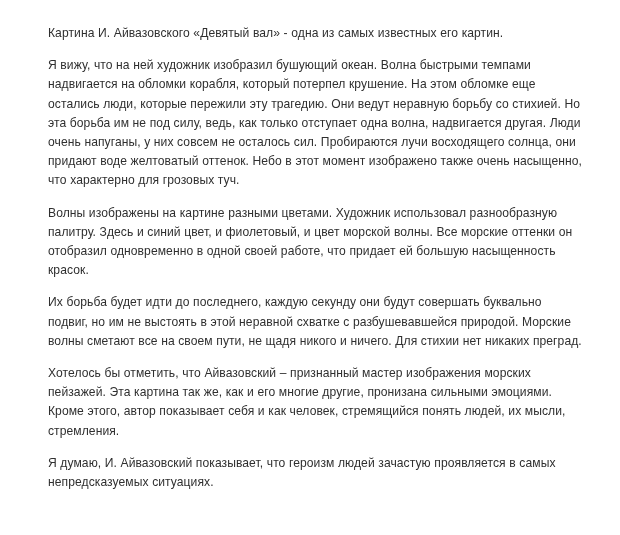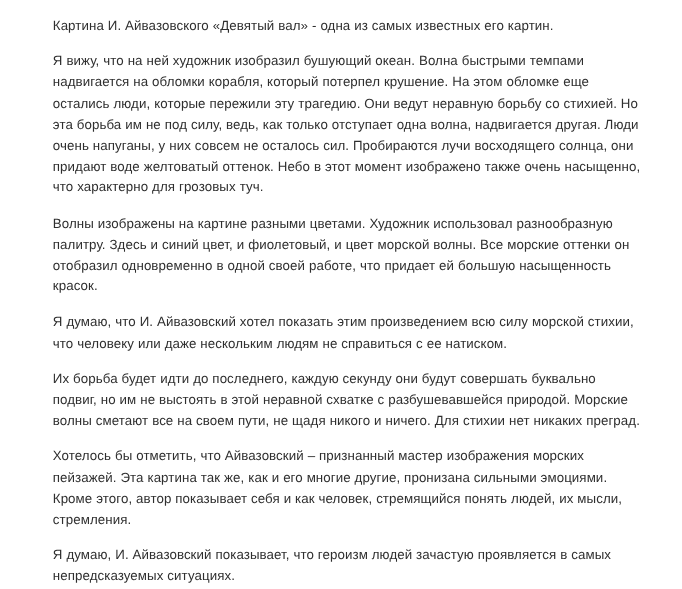--- a/index.html
+++ b/index.html
@@ -11,21 +11,21 @@
     height: 535px;
     background: #ffffff;
     font-family: "Liberation Sans", "DejaVu Sans", sans-serif;
     overflow: hidden;
   }
   #essay-document {
     box-sizing: border-box;
     width: 620px;
     height: 535px;
     background: #ffffff;
-    padding: 14px 37px 0 48px;
+    padding: 24px 37px 0 48px;
   }
   .paragraph {
     margin: 0 0 13px 0;
     font-size: 12.1px;
     line-height: 19.2px;
     color: #2f2f2f;
     text-align: left;
     letter-spacing: 0.006em;
     word-spacing: 0.01em;
     -webkit-font-smoothing: antialiased;
@@ -34,18 +34,17 @@
     margin-bottom: 0;
   }
 </style>
 </head>
 <body>
 
 <div id="essay-document">
   <p class="paragraph">Картина И. Айвазовского «Девятый вал» - одна из самых известных его картин.</p>
   <p class="paragraph">Я вижу, что на ней художник изобразил бушующий океан. Волна быстрыми темпами надвигается на обломки корабля, который потерпел крушение. На этом обломке еще остались люди, которые пережили эту трагедию. Они ведут неравную борьбу со стихией. Но эта борьба им не под силу, ведь, как только отступает одна волна, надвигается другая. Люди очень напуганы, у них совсем не осталось сил. Пробираются лучи восходящего солнца, они придают воде желтоватый оттенок. Небо в этот момент изображено также очень насыщенно, что характерно для грозовых туч.</p>
   <p class="paragraph">Волны изображены на картине разными цветами. Художник использовал разнообразную палитру. Здесь и синий цвет, и фиолетовый, и цвет морской волны. Все морские оттенки он отобразил одновременно в одной своей работе, что придает ей большую насыщенность красок.</p>
-  <p class="paragraph">Я думаю, что И. Айвазовский хотел показать этим произведением всю силу морской стихии, что человеку или даже нескольким людям не справиться с ее натиском.</p>
   <p class="paragraph">Их борьба будет идти до последнего, каждую секунду они будут совершать буквально подвиг, но им не выстоять в этой неравной схватке с разбушевавшейся природой. Морские волны сметают все на своем пути, не щадя никого и ничего. Для стихии нет никаких преград.</p>
   <p class="paragraph">Хотелось бы отметить, что Айвазовский – признанный мастер изображения морских пейзажей. Эта картина так же, как и его многие другие, пронизана сильными эмоциями. Кроме этого, автор показывает себя и как человек, стремящийся понять людей, их мысли, стремления.</p>
   <p class="paragraph">Я думаю, И. Айвазовский показывает, что героизм людей зачастую проявляется в самых непредсказуемых ситуациях.</p>
 
 </div>
 
 </body></html>

